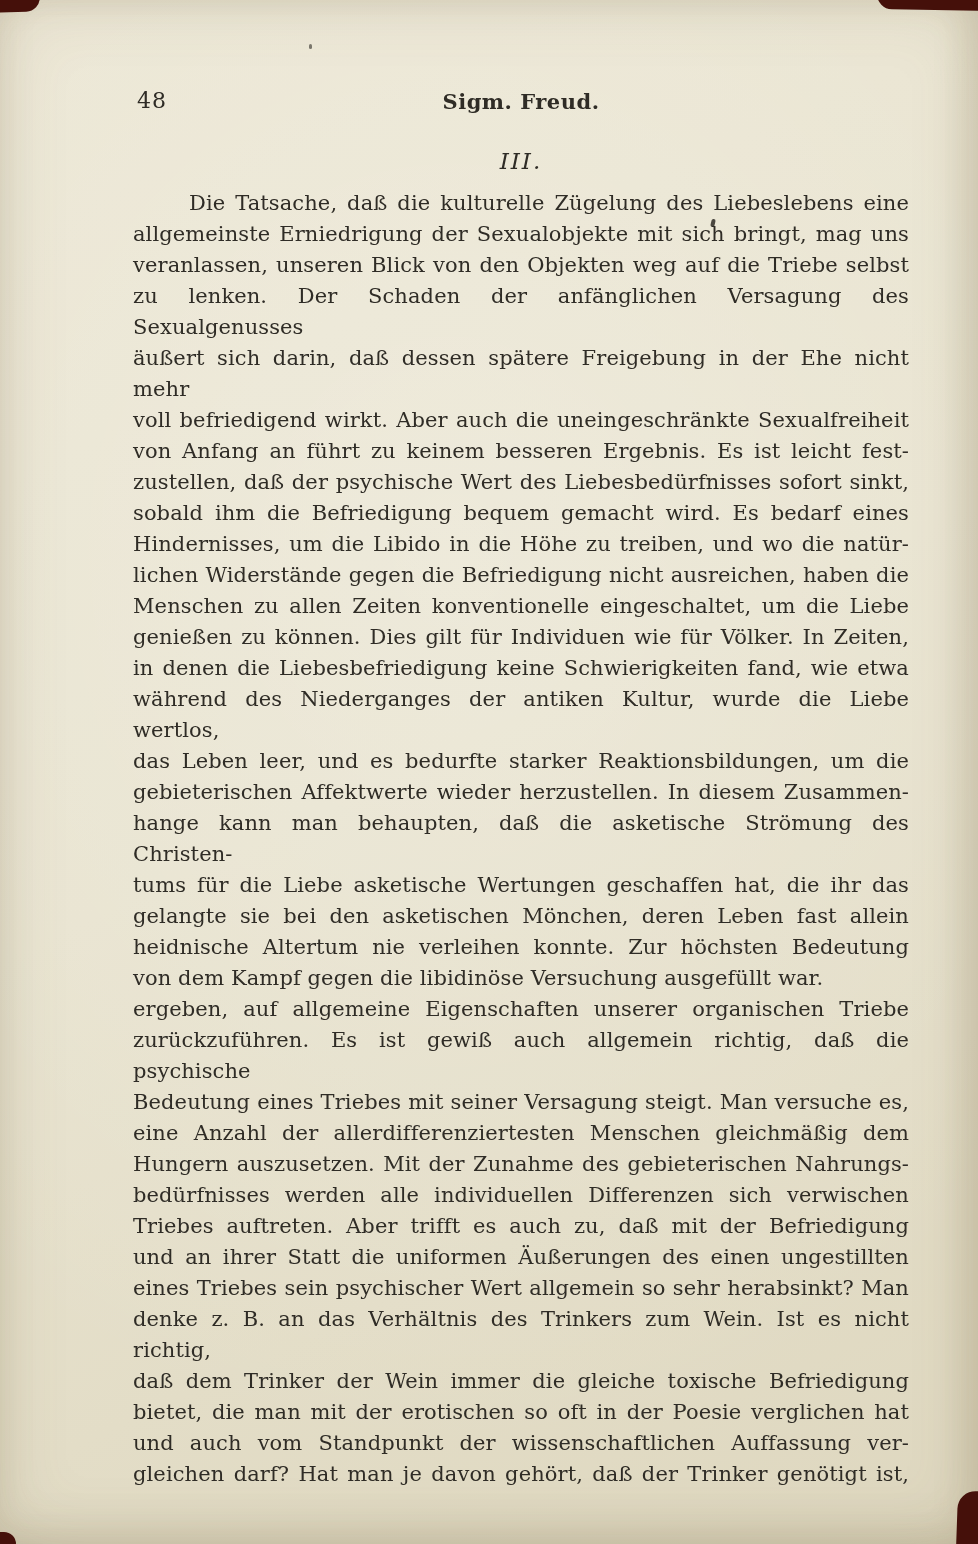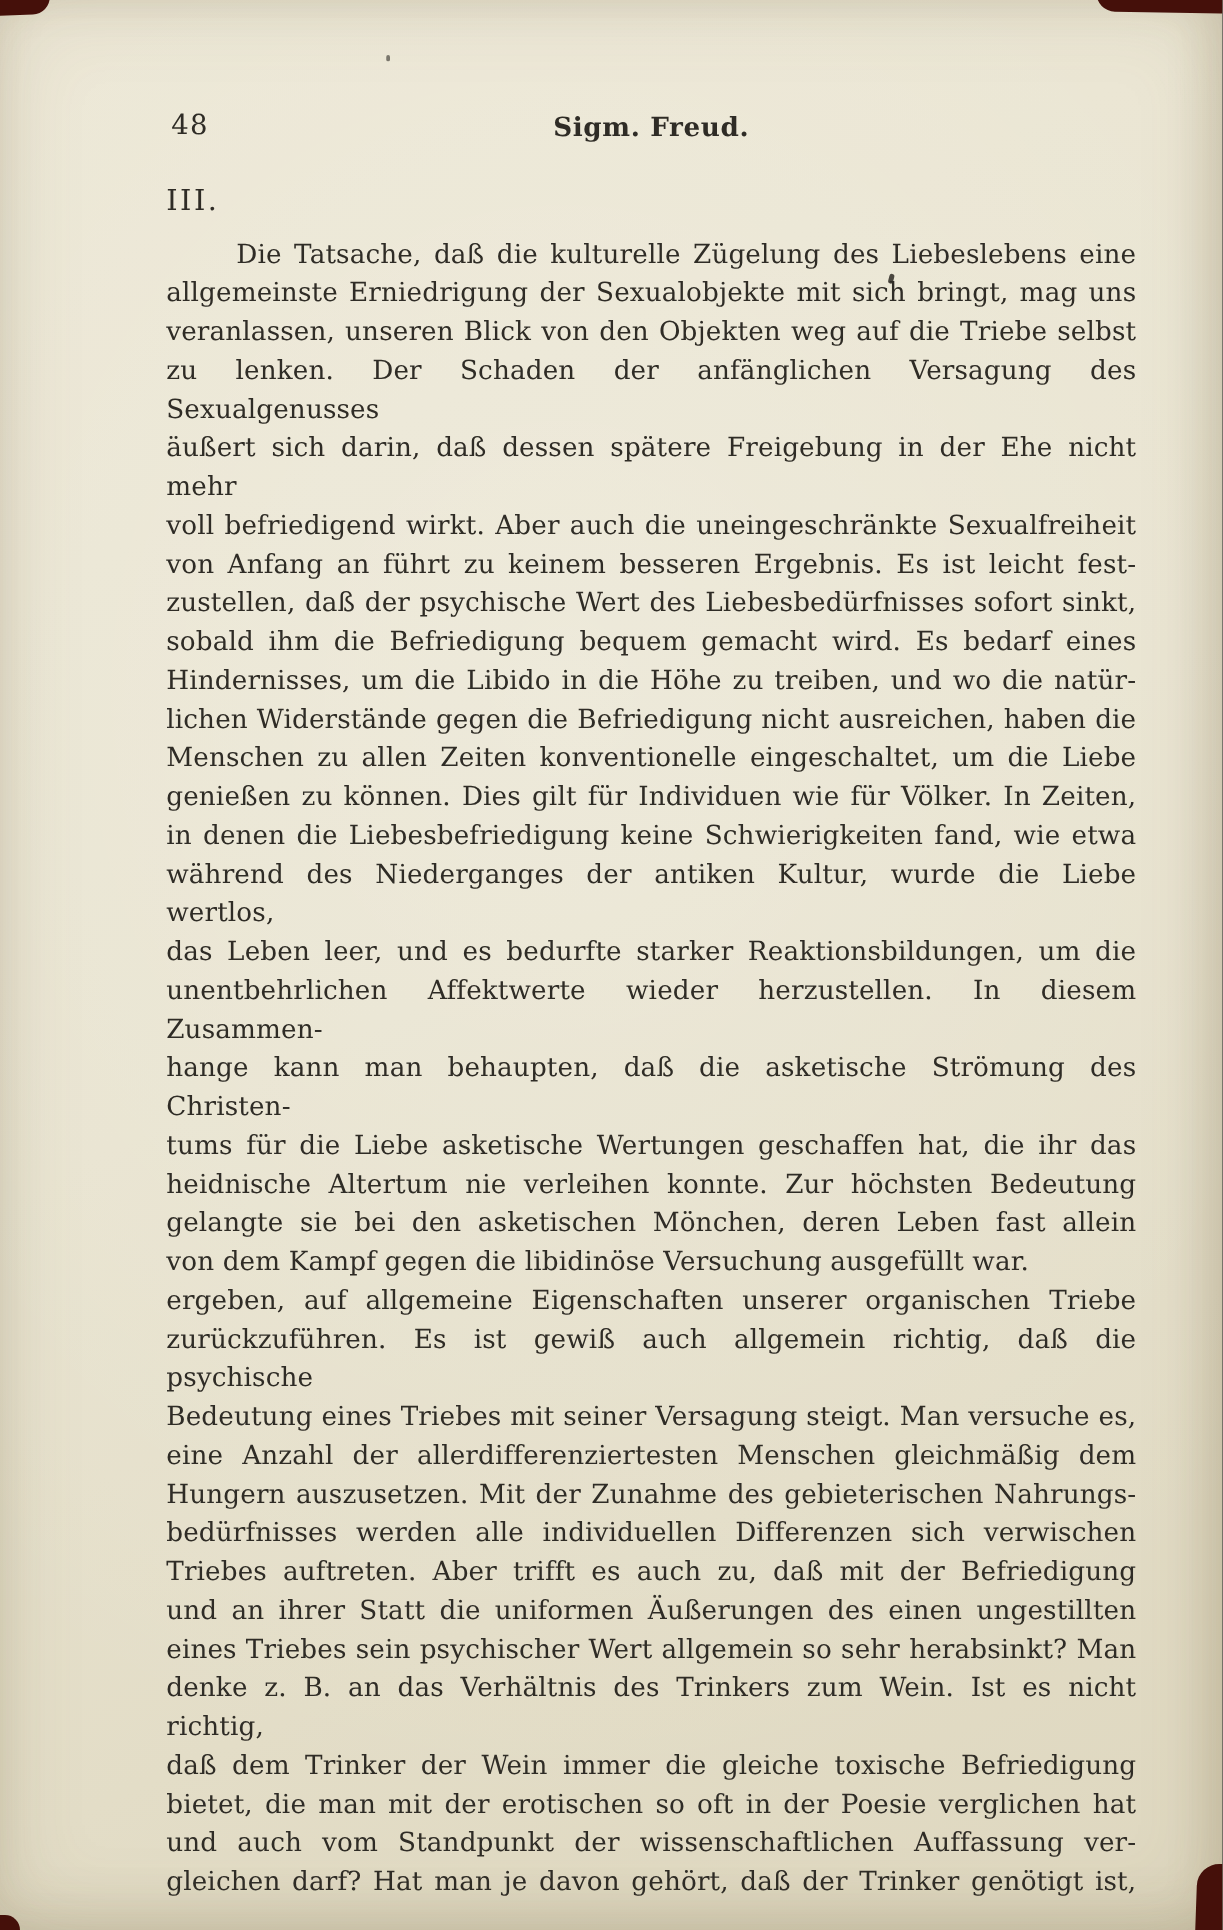--- a/index.html
+++ b/index.html
@@ -48,23 +48,25 @@
     left: 50%;
     top: 1px;
     transform: translateX(-50%);
     font-weight: bold;
     letter-spacing: 0.5px;
     white-space: nowrap;
   }
 
   .section-heading {
     margin: 30px 0 14px 0;
+    text-align: center;
     font-size: 23px;
     font-weight: normal;
     letter-spacing: 2px;
+    font-style: italic;
   }
 
   .body-text {
     font-size: 21px;
     line-height: 31px;
     letter-spacing: 0.1px;
   }
   .line {
     text-align: justify;
     text-align-last: justify;
@@ -127,25 +129,25 @@
         <div class="line">von Anfang an führt zu keinem besseren Ergebnis. Es ist leicht fest-</div>
         <div class="line">zustellen, daß der psychische Wert des Liebesbedürfnisses sofort sinkt,</div>
         <div class="line">sobald ihm die Befriedigung bequem gemacht wird. Es bedarf eines</div>
         <div class="line">Hindernisses, um die Libido in die Höhe zu treiben, und wo die natür-</div>
         <div class="line">lichen Widerstände gegen die Befriedigung nicht ausreichen, haben die</div>
         <div class="line">Menschen zu allen Zeiten konventionelle eingeschaltet, um die Liebe</div>
         <div class="line">genießen zu können. Dies gilt für Individuen wie für Völker. In Zeiten,</div>
         <div class="line">in denen die Liebesbefriedigung keine Schwierigkeiten fand, wie etwa</div>
         <div class="line">während des Niederganges der antiken Kultur, wurde die Liebe wertlos,</div>
         <div class="line">das Leben leer, und es bedurfte starker Reaktionsbildungen, um die</div>
-        <div class="line">unentbehrlichen Affektwerte wieder herzustellen. In diesem Zusammen-</div>
+        <div class="line">gebieterischen Affektwerte wieder herzustellen. In diesem Zusammen-</div>
         <div class="line">hange kann man behaupten, daß die asketische Strömung des Christen-</div>
         <div class="line">tums für die Liebe asketische Wertungen geschaffen hat, die ihr das</div>
+        <div class="line">gelangte sie bei den asketischen Mönchen, deren Leben fast allein</div>
         <div class="line">heidnische Altertum nie verleihen konnte. Zur höchsten Bedeutung</div>
-        <div class="line">gelangte sie bei den asketischen Mönchen, deren Leben fast allein</div>
         <div class="line last">von dem Kampf gegen die libidinöse Versuchung ausgefüllt war.</div>
         <div class="line">ergeben, auf allgemeine Eigenschaften unserer organischen Triebe</div>
         <div class="line">zurückzuführen. Es ist gewiß auch allgemein richtig, daß die psychische</div>
         <div class="line">Bedeutung eines Triebes mit seiner Versagung steigt. Man versuche es,</div>
         <div class="line">eine Anzahl der allerdifferenziertesten Menschen gleichmäßig dem</div>
         <div class="line">Hungern auszusetzen. Mit der Zunahme des gebieterischen Nahrungs-</div>
         <div class="line">bedürfnisses werden alle individuellen Differenzen sich verwischen</div>
         <div class="line">Triebes auftreten. Aber trifft es auch zu, daß mit der Befriedigung</div>
         <div class="line">und an ihrer Statt die uniformen Äußerungen des einen ungestillten</div>
         <div class="line">eines Triebes sein psychischer Wert allgemein so sehr herabsinkt? Man</div>

